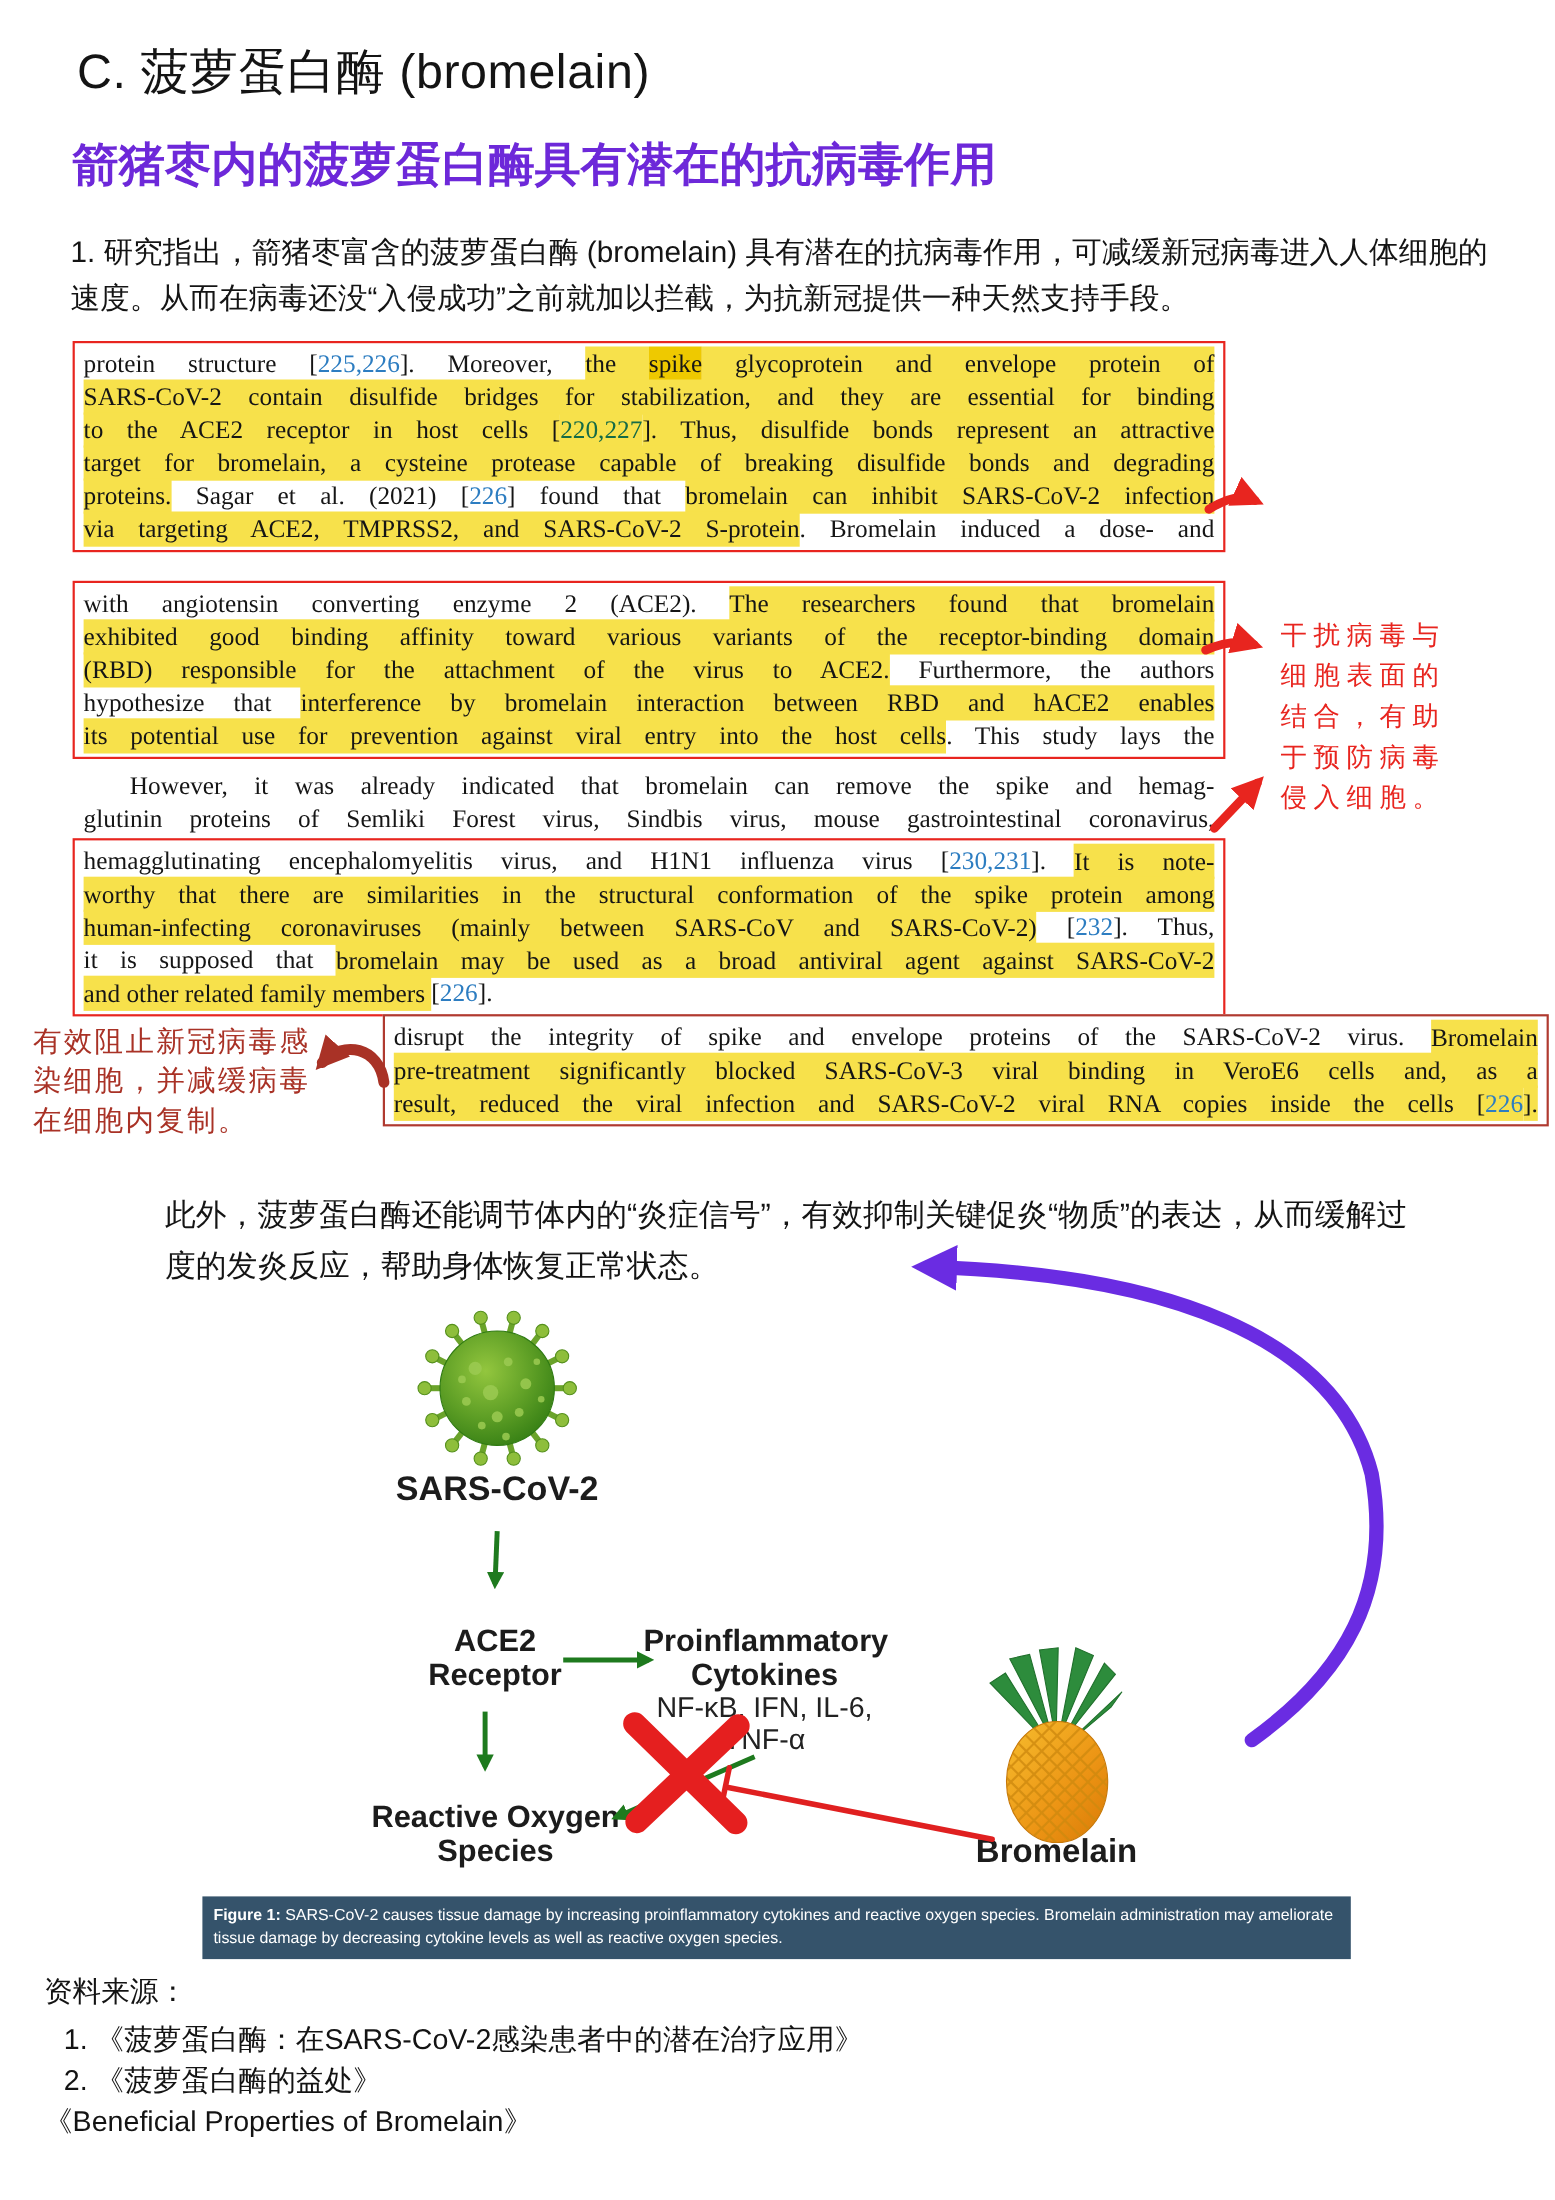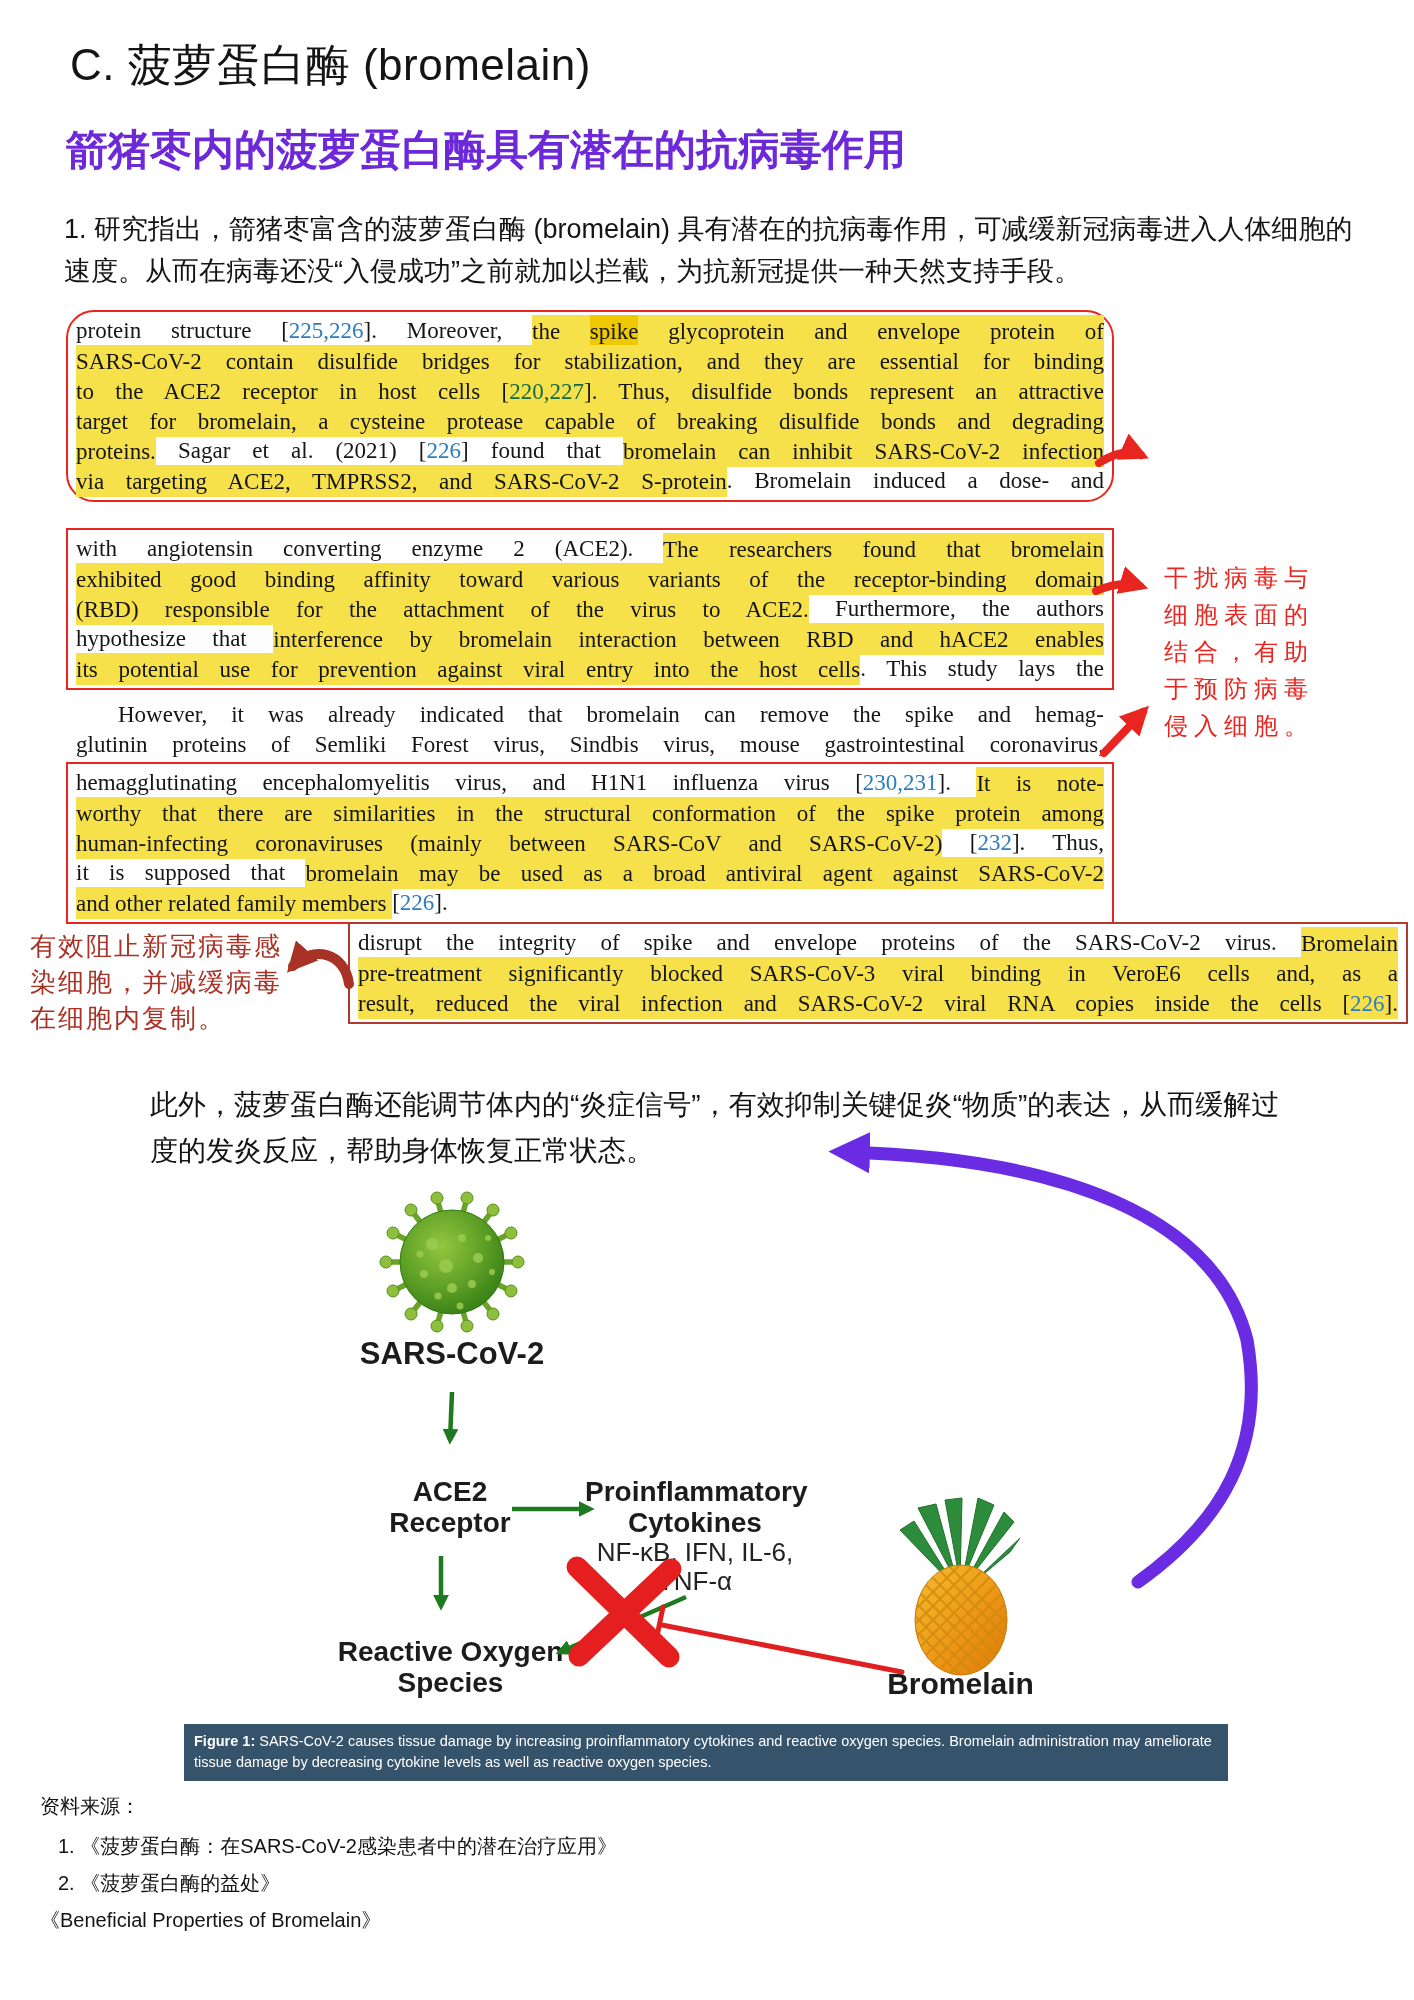--- a/index.html
+++ b/index.html
@@ -37,35 +37,35 @@
   #lbl-ace2{left:375px;top:1476px;width:150px;font-size:28px;}
   #lbl-cyto{left:585px;top:1476px;width:220px;font-size:28px;}
   #lbl-cytolist{left:570px;top:1538px;width:250px;font-size:26px;font-weight:400;text-align:center;line-height:29px;position:absolute;color:#222;}
   #lbl-ros{left:328px;top:1636px;width:245px;font-size:28px;}
   #lbl-brom{left:868px;top:1668px;width:185px;font-size:30px;}
   
   #caption{left:184px;top:1724px;width:1024px;background:#35536b;color:#ffffff;
            padding:7px 10px 8px 10px;font-size:14.5px;line-height:21px;}
   #caption b{font-weight:700;margin-top:48px;}
   
-  #sources{left:40px;top:1793px;width:1250px;font-size:20px;color:#131313;}
+  #sources{left:40px;top:1793px;width:1250px;font-size:26px;color:#131313;}
   #sources .src-head{margin-bottom:8px;}
   #sources .src-item{line-height:37px;}
   #art{position:absolute;left:0;top:0;pointer-events:none;}
 </style>
 </head>
 <body>
 
 <div id="page">
 
   <div class="abs" id="title">C. 菠萝蛋白酶 (bromelain)</div>
   <div class="abs" id="subtitle">箭猪枣内的菠萝蛋白酶具有潜在的抗病毒作用</div>
   <div class="abs" id="intro">1. 研究指出，箭猪枣富含的菠萝蛋白酶 (bromelain) 具有潜在的抗病毒作用，可减缓新冠病毒进入人体细胞的速度。从而在病毒还没“入侵成功”之前就加以拦截，为抗新冠提供一种天然支持手段。</div>
 
-  <div class="qbox" style="left:66px;top:310px;width:1028px;border-radius:28px;">
+  <div class="qbox" style="left:66px;top:310px;width:1028px;">
       <div class="qline"><span class="s-p">protein structure [</span><span class="s-cb">225,226</span><span class="s-p">].  Moreover, </span><span class="s-h">the </span><span class="s-h2">spike</span><span class="s-h"> glycoprotein and envelope protein of</span></div>
       <div class="qline"><span class="s-h">SARS-CoV-2 contain disulfide bridges for stabilization, and they are essential for binding</span></div>
       <div class="qline"><span class="s-h">to the ACE2 receptor in host cells [</span><span class="s-hcg">220,227</span><span class="s-h">]. Thus, disulfide bonds represent an attractive</span></div>
       <div class="qline"><span class="s-h">target for bromelain, a cysteine protease capable of breaking disulfide bonds and degrading</span></div>
       <div class="qline"><span class="s-h">proteins.</span><span class="s-p"> Sagar et al. (2021) [</span><span class="s-cb">226</span><span class="s-p">] found that </span><span class="s-h">bromelain can inhibit SARS-CoV-2 infection</span></div>
       <div class="qline"><span class="s-h">via targeting ACE2, TMPRSS2, and SARS-CoV-2 S-protein</span><span class="s-p">. Bromelain induced a dose- and</span></div>
     </div>
   <div class="qbox" style="left:66px;top:528px;width:1028px;">
       <div class="qline"><span class="s-p">with angiotensin converting enzyme 2 (ACE2).  </span><span class="s-h">The researchers found that bromelain</span></div>
       <div class="qline"><span class="s-h">exhibited good binding affinity toward various variants of the receptor-binding domain</span></div>

